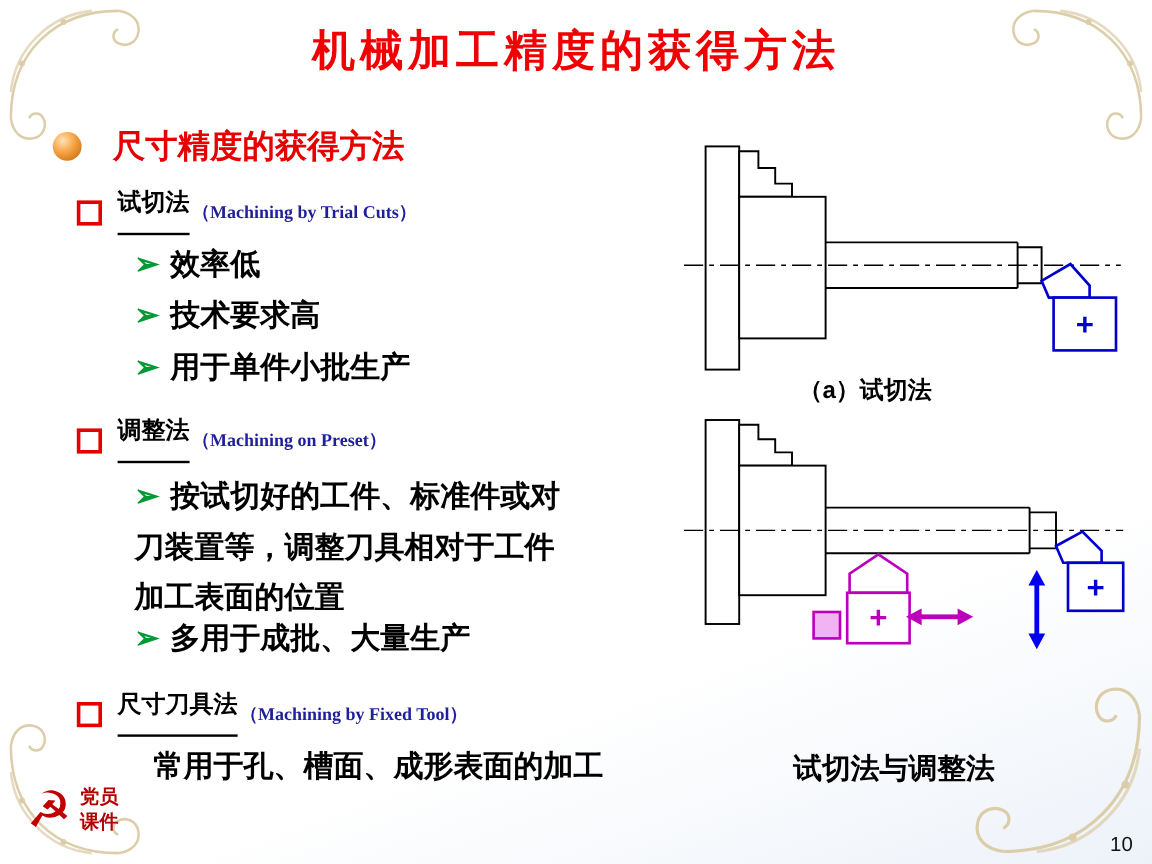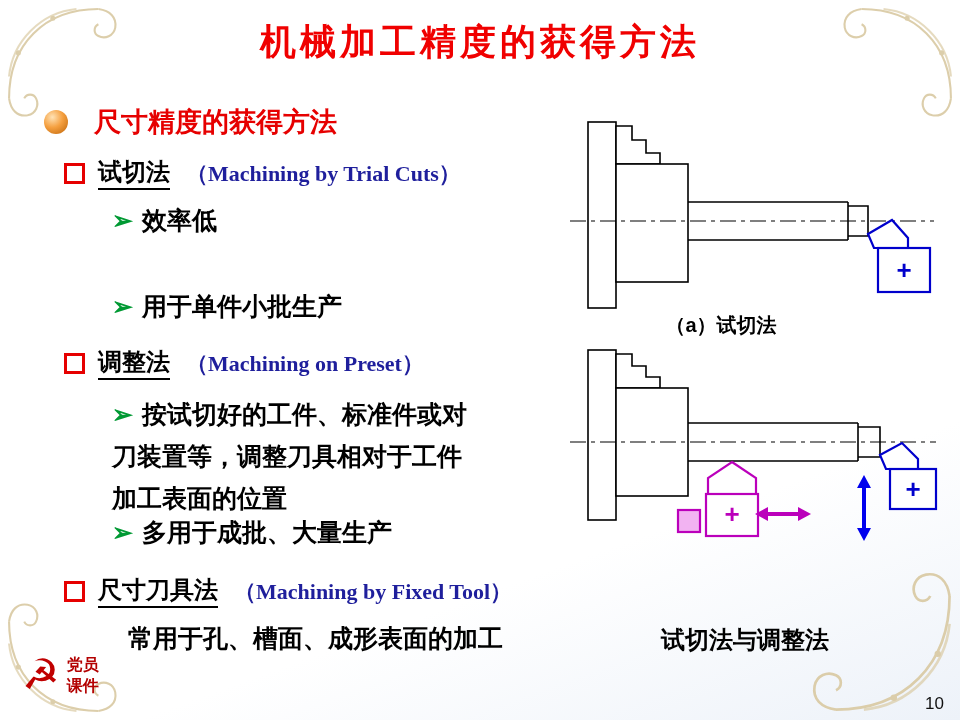--- a/index.html
+++ b/index.html
@@ -19,22 +19,22 @@
   .title{position:absolute;top:18px;left:0;width:100%;margin:0;text-align:center;
     font-size:36px;font-weight:bold;color:#f00000;letter-spacing:4px;}
   
   .section{position:absolute;left:44px;top:104px;display:flex;align-items:center;gap:26px;}
   .sphere{width:24px;height:24px;border-radius:50%;flex:none;
     background:radial-gradient(circle at 35% 30%,#ffe2b5,#f5a040 45%,#bc6206 100%);}
   .section-text{font-size:27px;font-weight:bold;color:#e60000;}
   
   .item{position:absolute;left:64px;display:flex;align-items:center;}
   .sq{width:15px;height:15px;border:3px solid #e60000;margin-right:13px;flex:none;background:#fff;}
-  .cn{font-size:24px;font-weight:bold;color:#000;border-bottom:2.5px solid #000;padding-bottom:2px;line-height:1.15;white-space:nowrap;}
-  .en{font-family:"Liberation Serif",serif;font-size:22px;font-weight:bold;color:#1f1f9c;margin-left:16px;white-space:nowrap;}
+  .cn{font-size:20px;font-weight:bold;color:#000;border-bottom:2.5px solid #000;padding-bottom:13px;line-height:1.15;white-space:nowrap;}
+  .en{font-family:"Liberation Serif",serif;font-size:15px;font-weight:bold;color:#1f1f9c;margin-left:2px;white-space:nowrap;}
   .point{position:absolute;left:92px;font-size:25px;font-weight:bold;color:#000;line-height:1.35;margin-left:20px;}
   .point .arr{color:#009933;margin-right:9px;font-weight:bold;}
   .para{width:372px;line-height:42px;}
   .note{position:absolute;left:128px;font-size:25px;font-weight:bold;color:#000;white-space:nowrap;}
   
   .fig{position:absolute;left:560px;}
   .figcap{position:absolute;left:576px;width:290px;text-align:center;font-size:20px;font-weight:bold;color:#000;}
   .figmain{position:absolute;left:600px;width:290px;text-align:center;font-size:24px;font-weight:bold;color:#000;}
   
   .logo{position:absolute;left:22px;top:654px;display:flex;align-items:center;gap:7px;}
@@ -80,20 +80,23 @@
     <span class="section-text">尺寸精度的获得方法</span>
   </div>
 
   <div class="item" style="top:158px">
     <span class="sq"></span>
     <span class="cn">试切法</span>
     <span class="en">（Machining by Trial Cuts）</span>
   </div>
   <div class="point" style="top:204px">
     <span class="arr">➢</span><span>效率低</span>
+  </div>
+  <div class="point" style="top:247px">
+    <span class="arr">➢</span><span>技术要求高</span>
   </div>
   <div class="point" style="top:290px">
     <span class="arr">➢</span><span>用于单件小批生产</span>
   </div>
 
   <div class="item" style="top:348px">
     <span class="sq"></span>
     <span class="cn">调整法</span>
     <span class="en">（Machining on Preset）</span>
   </div>

